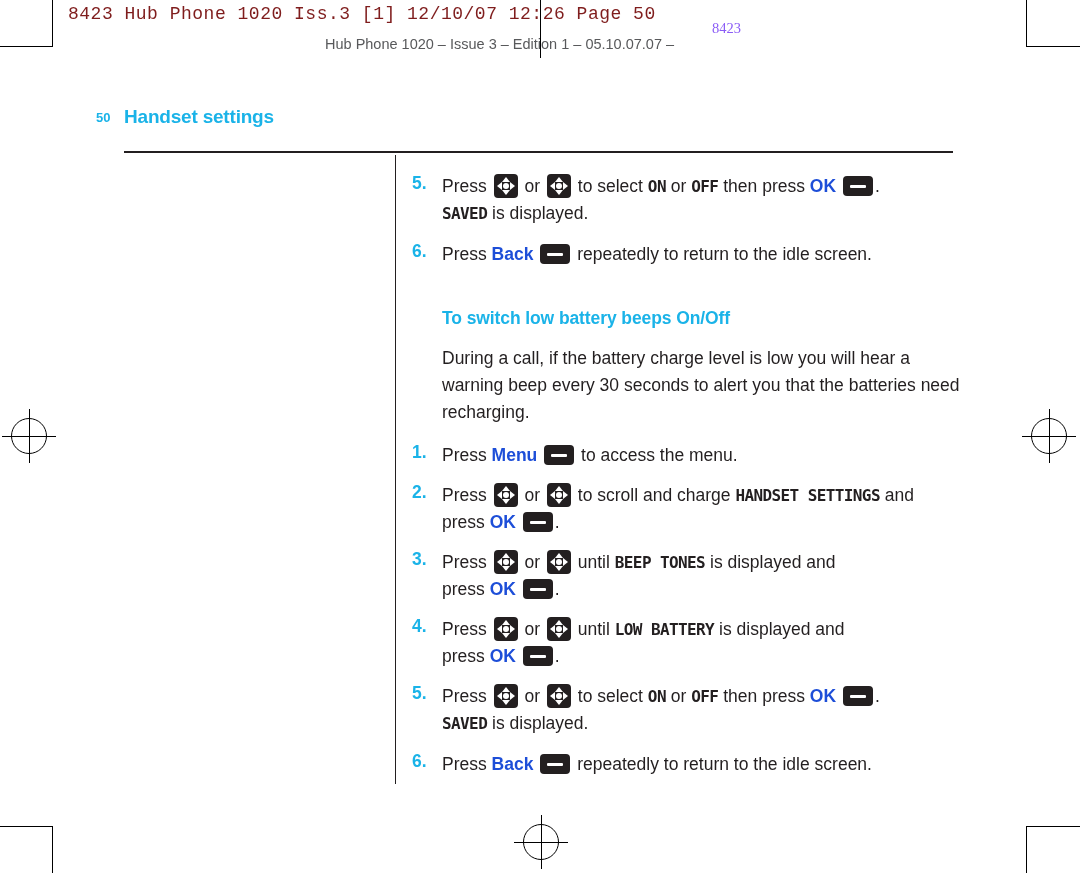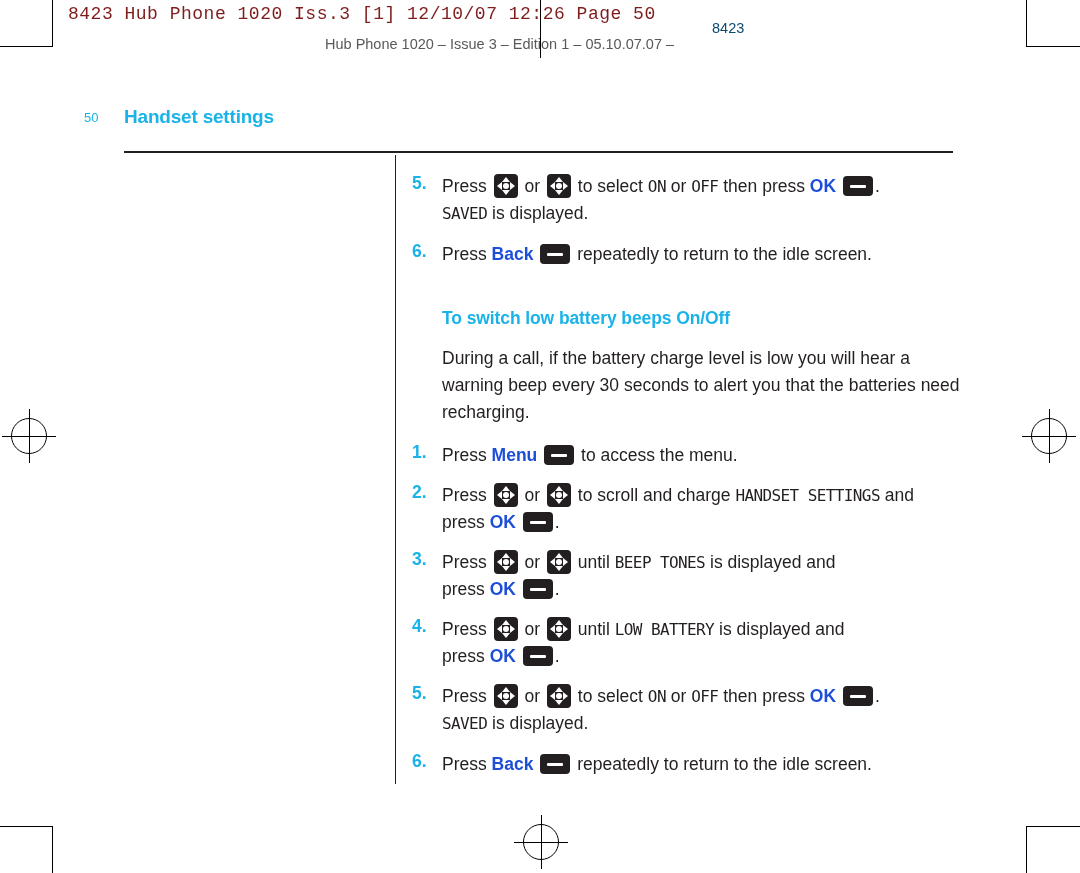--- a/index.html
+++ b/index.html
@@ -21,27 +21,27 @@
   .header-line{
     position:absolute;left:68px;top:4px;
     font-family:"Liberation Mono","DejaVu Sans Mono",monospace;
     font-size:18px;letter-spacing:0.5px;color:#7f1d1d;white-space:nowrap;
   }
   .running-head{
     position:absolute;left:325px;top:36px;
     font-size:14.5px;color:#58595b;white-space:nowrap;
   }
   .running-head-right{
-    position:absolute;left:712px;top:20px;font-size:14.5px;color:#0c4a6e;
+    position:absolute;left:712px;top:20px;font-size:14.5px;color:#8b5cf6;font-family:Liberation Serif, serif;
   }
 
   
   .folio{
-    position:absolute;left:84px;top:110px;
-    font-size:13px;font-weight:normal;color:#1ab3e8;
+    position:absolute;left:96px;top:110px;
+    font-size:13px;font-weight:bold;color:#1ab3e8;
   }
   .chapter-title{
     position:absolute;left:124px;top:106px;
     font-size:19px;font-weight:bold;color:#1ab3e8;letter-spacing:-0.2px;
   }
   .rule{
     position:absolute;left:124px;top:151px;width:829px;height:2px;background:#231f20;
   }
   .vrule{
     position:absolute;left:395px;top:155px;width:1px;height:629px;background:#231f20;
@@ -60,21 +60,21 @@
   }
   .para{font-size:17.5px;line-height:27px;color:#231f20;}
 
   .sub-head{
     font-size:17.5px;font-weight:bold;color:#1ab3e8;letter-spacing:-0.1px;
   }
 
   .blue{color:#1d4ed8;font-weight:bold;}
   .lcd{
     font-family:"DejaVu Sans Mono","Liberation Mono",monospace;
-    font-weight:normal;font-size:16px;letter-spacing:-0.6px;color:#231f20;
+    font-weight:bold;font-size:16px;letter-spacing:-0.6px;color:#231f20;
   }
 
   
   .key-nav{
     display:inline-block;width:24px;height:24px;vertical-align:-6px;
     background:#231f20;border-radius:4px;position:relative;margin:0 2px;
   }
   .key-nav .dot{
     position:absolute;left:50%;top:50%;width:6px;height:6px;margin:-3px 0 0 -3px;
     background:#fff;border-radius:50%;

